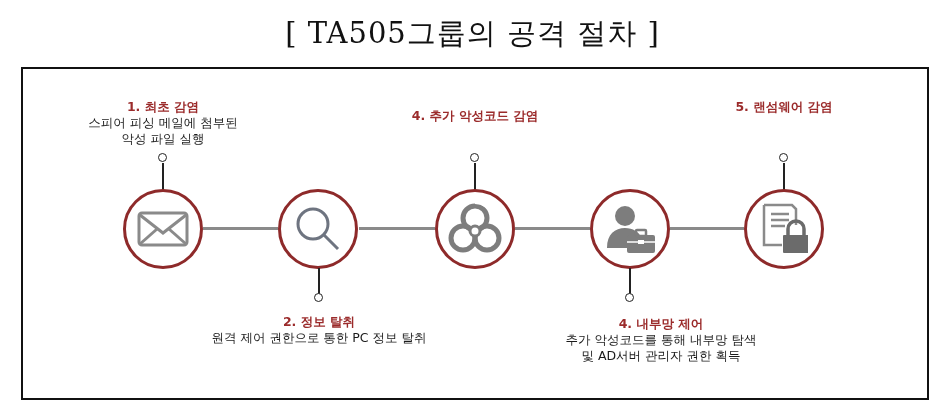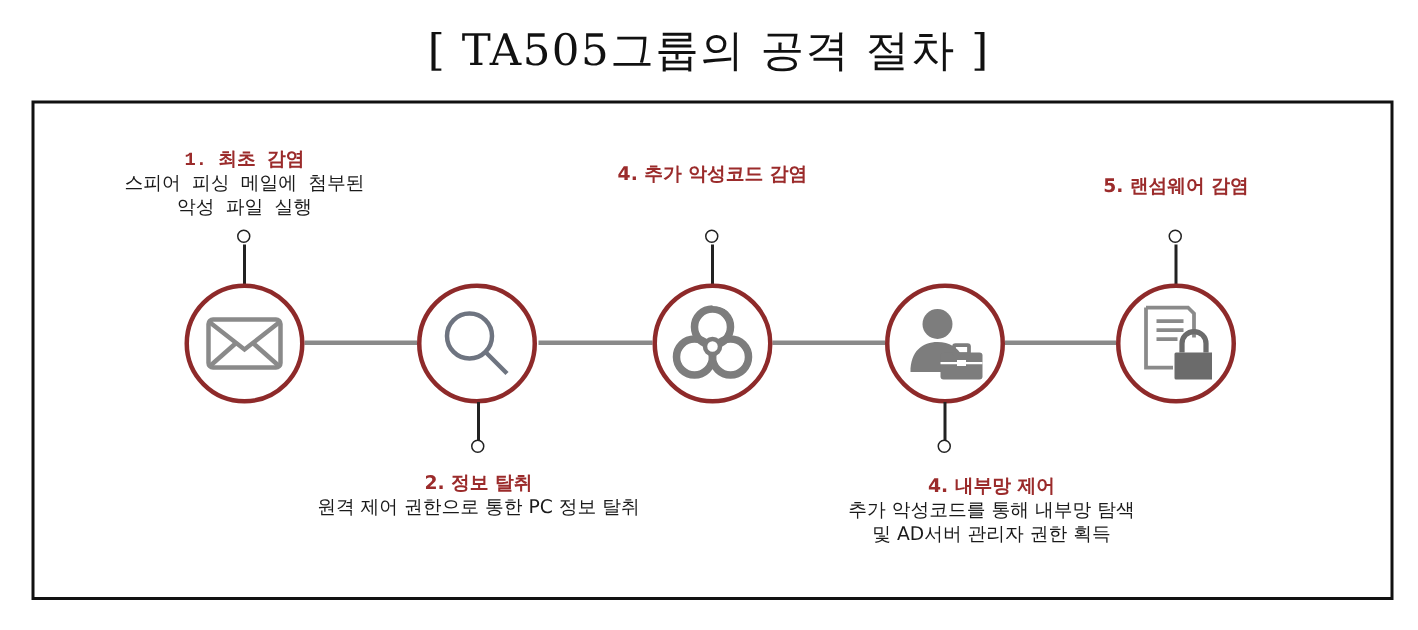--- a/index.html
+++ b/index.html
@@ -30,21 +30,21 @@
 
 <div class="title">[  TA505그룹의  공격  절차  ]</div>
 
 <div class="frame"></div>
 
 <div class="hline" style="left:203px; width:75px;"></div>
 <div class="hline" style="left:359px; width:76px;"></div>
 <div class="hline" style="left:515px; width:75px;"></div>
 <div class="hline" style="left:670px; width:74px;"></div>
 
-<div class="label" style="left:63px; top:99px; width:200px;font-family:Liberation Mono, monospace;">
+<div class="label" style="left:63px; top:99px; width:200px;">
   <span class="step">1. 최초 감염</span>
   <span class="desc">스피어 피싱 메일에 첨부된
 악성 파일 실행</span>
 </div>
 <div class="pin" style="left:158px; top:153px;"></div>
 <div class="stem" style="left:162px; top:163px; height:28px;"></div>
 <div class="node" style="left:123px; top:189px;">
   <svg width="52" height="36" viewBox="0 0 52 36">
     <rect x="2" y="2" width="48" height="32" rx="3" fill="none" stroke="#8a8a8a" stroke-width="3"></rect>
     <polyline points="3,4 26,22 49,4" fill="none" stroke="#8a8a8a" stroke-width="3"></polyline>
@@ -94,21 +94,21 @@
   </svg>
 </div>
 <div class="stem" style="left:629px; top:268px; height:26px;"></div>
 <div class="pin" style="left:625px; top:293px;"></div>
 <div class="label" style="left:551px; top:316px; width:220px;text-align:center;">
   <span class="step">4. 내부망 제어</span>
   <span class="desc">추가 악성코드를 통해 내부망 탐색
 및 AD서버  관리자 권한 획득</span>
 </div>
 
-<div class="label" style="left:674px; top:116px; width:220px;">
+<div class="label" style="left:674px; top:99px; width:220px;">
   <span class="step">5. 랜섬웨어 감염</span>
 </div>
 <div class="pin" style="left:779px; top:153px;"></div>
 <div class="stem" style="left:783px; top:163px; height:28px;"></div>
 <div class="node" style="left:744px; top:189px;">
   <svg width="48" height="52" viewBox="0 0 48 52">
     <path d="M4 2 L32 2 L36 6 L36 22" fill="none" stroke="#8a8a8a" stroke-width="2.5"></path>
     <path d="M4 2 L4 42 L22 42" fill="none" stroke="#8a8a8a" stroke-width="2.5"></path>
     <line x1="11" y1="11" x2="29" y2="11" stroke="#8a8a8a" stroke-width="2.5"></line>
     <line x1="11" y1="17" x2="29" y2="17" stroke="#8a8a8a" stroke-width="2.5"></line>

